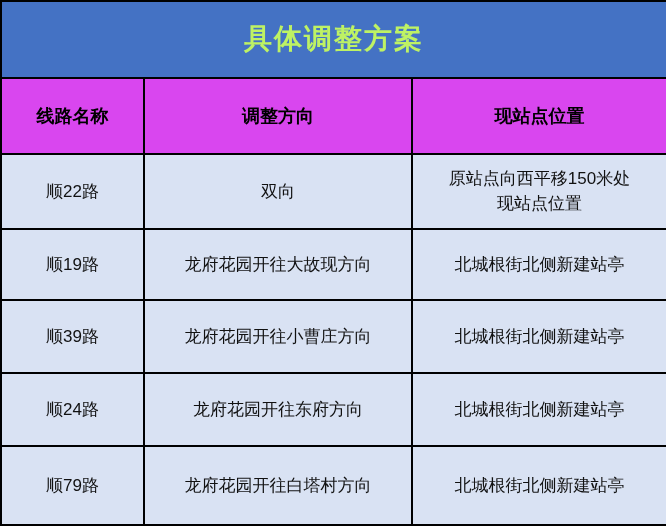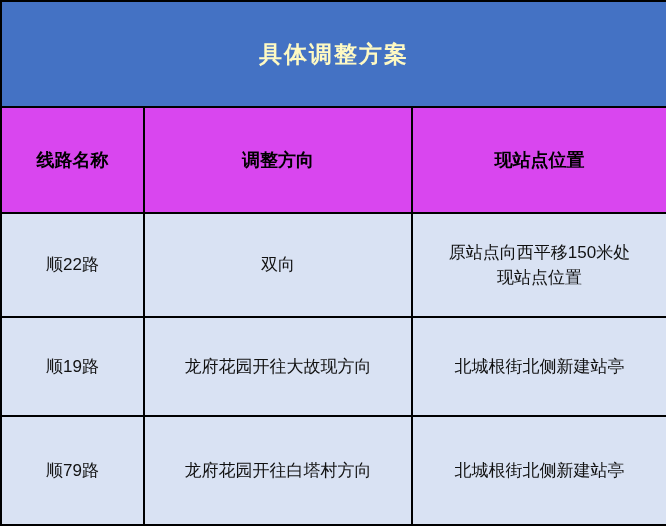--- a/index.html
+++ b/index.html
@@ -23,22 +23,22 @@
   table.adjust-table th,
   table.adjust-table td {
     border: 2px solid #000000;
     padding: 2px 8px;
     text-align: center;
     vertical-align: middle;
     overflow: hidden;
   }
   tr.title-row th {
     background: #4472C4;
-    color: #fef9c3;
-    font-size: 23px;
+    color: #bef264;
+    font-size: 28px;
     font-weight: bold;
     letter-spacing: 2px;
     height: 70px;
   }
   tr.header-row th {
     background: #d946ef;
     color: #000000;
     font-size: 18px;
     font-weight: bold;
     height: 70px;
@@ -82,19 +82,29 @@
       <td>顺22路</td>
       <td>双向</td>
       <td>原站点向西平移150米处
 现站点位置</td>
     </tr>
     <tr class="data-row r1">
       <td>顺19路</td>
       <td>龙府花园开往大故现方向</td>
       <td>北城根街北侧新建站亭</td>
     </tr>
+    <tr class="data-row r2">
+      <td>顺39路</td>
+      <td>龙府花园开往小曹庄方向</td>
+      <td>北城根街北侧新建站亭</td>
+    </tr>
+    <tr class="data-row r3">
+      <td>顺24路</td>
+      <td>龙府花园开往东府方向</td>
+      <td>北城根街北侧新建站亭</td>
+    </tr>
     <tr class="data-row r4">
       <td>顺79路</td>
       <td>龙府花园开往白塔村方向</td>
       <td>北城根街北侧新建站亭</td>
     </tr>
   </tbody>
 </table>
 
 </body></html>

